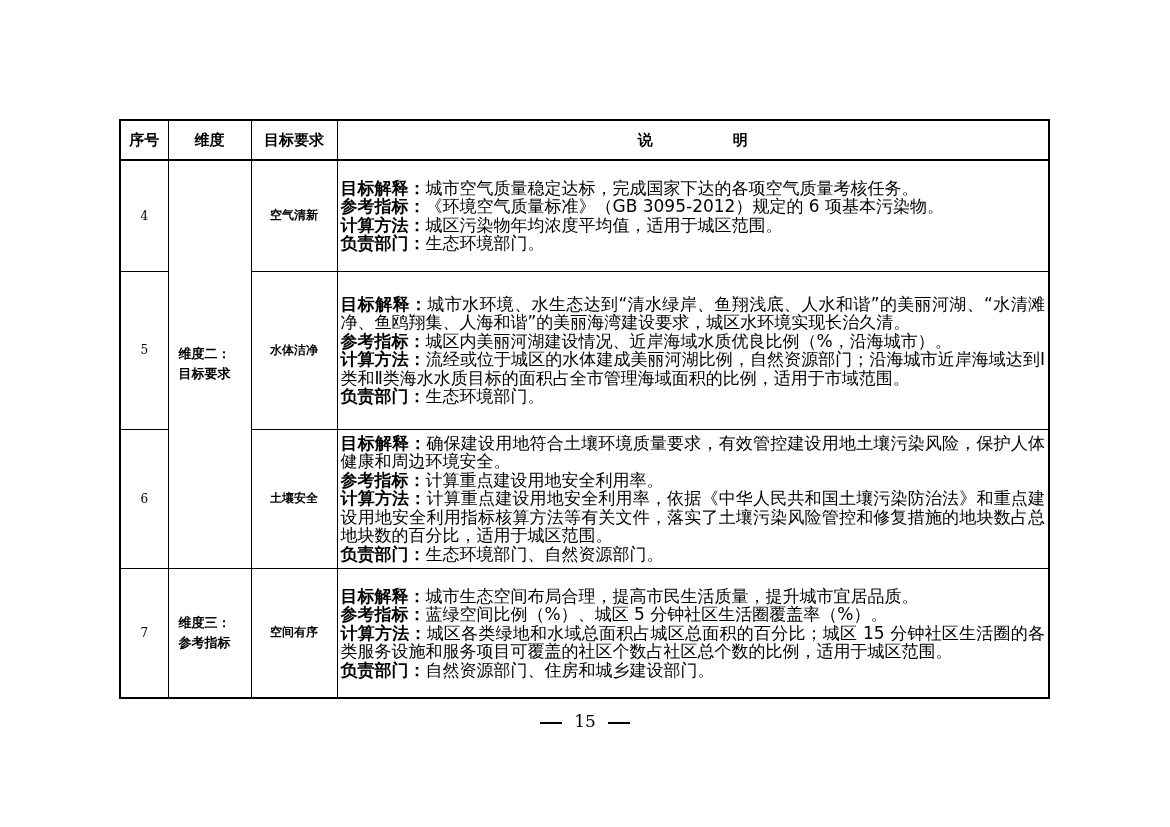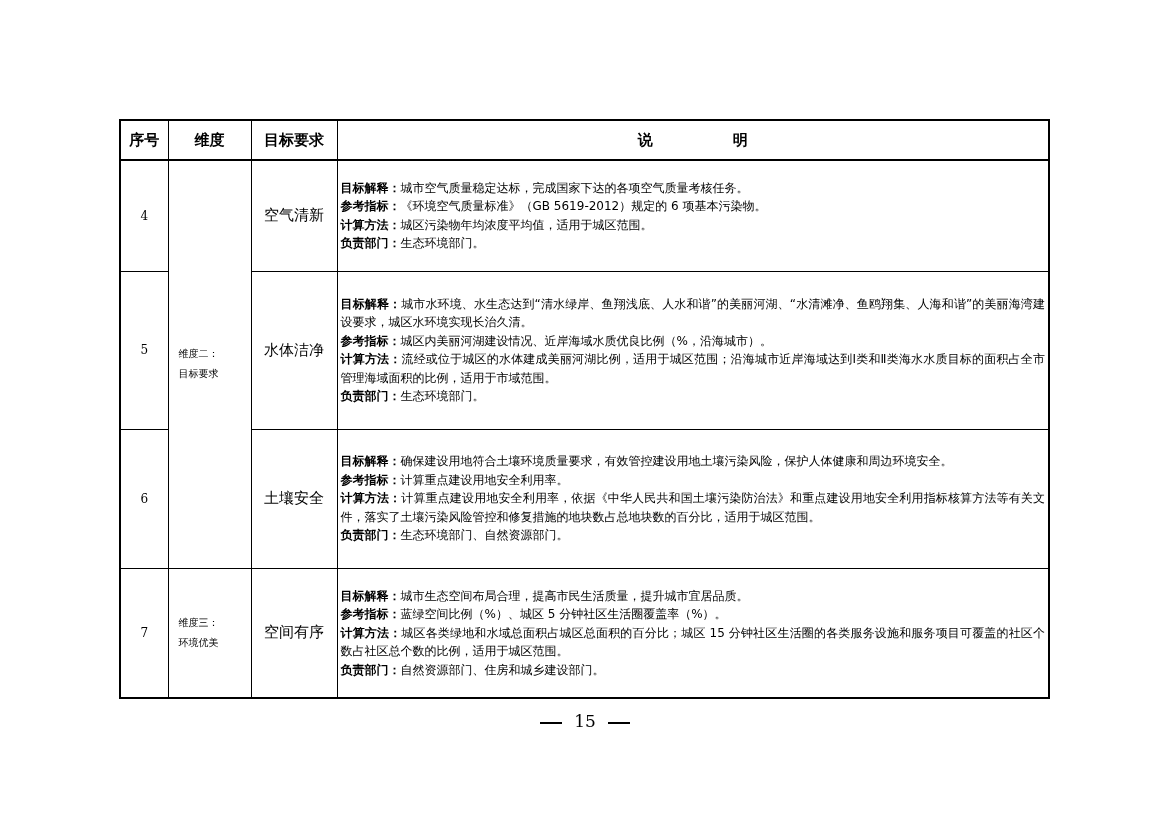--- a/index.html
+++ b/index.html
@@ -39,33 +39,33 @@
     .col-no { width: 48px; }
     .col-dim { width: 83px; }
     .col-goal { width: 86px; }
     .col-desc { width: auto; }
     .cell-no {
       text-align: center;
       font-family: "DejaVu Serif", "Liberation Serif", serif;
       font-size: 12px;
     }
     .cell-dim {
-      font-size: 10px;
-      font-weight: normal;
+      font-size: 13px;
+      font-weight: bold;
       padding-left: 10px !important;
       line-height: 20px;
     }
     .cell-goal {
       text-align: center;
-      font-size: 15px;
-      font-weight: normal;
+      font-size: 12px;
+      font-weight: bold;
     }
     .cell-desc {
       padding: 0 3px 0 3px !important;
-      font-size: 12px;
+      font-size: 17px;
       line-height: 18.5px;
       text-align: justify;
     }
     .desc-line { display: block; }
     .desc-label { font-weight: bold; }
     .hdr-desc span { display: inline-block; }
     .hdr-gap { width: 80px; }
     .page-number {
       position: absolute;
       left: 0;
@@ -108,53 +108,53 @@
 
     <tr style="height:111px">
       <td class="cell-no">4</td>
       <td class="cell-dim" rowspan="3">
         <span class="desc-line">维度二：</span>
         <span class="desc-line">目标要求</span>
       </td>
       <td class="cell-goal">空气清新</td>
       <td class="cell-desc">
         <span class="desc-line"><span class="desc-label">目标解释：</span><span>城市空气质量稳定达标，完成国家下达的各项空气质量考核任务。</span></span>
-        <span class="desc-line"><span class="desc-label">参考指标：</span><span>《环境空气质量标准》（GB 5619-2012）规定的 6 项基本污染物。</span></span>
+        <span class="desc-line"><span class="desc-label">参考指标：</span><span>《环境空气质量标准》（GB 3095-2012）规定的 6 项基本污染物。</span></span>
         <span class="desc-line"><span class="desc-label">计算方法：</span><span>城区污染物年均浓度平均值，适用于城区范围。</span></span>
         <span class="desc-line"><span class="desc-label">负责部门：</span><span>生态环境部门。</span></span>
       </td>
     </tr>
 
     <tr style="height:158px">
       <td class="cell-no">5</td>
       <td class="cell-goal">水体洁净</td>
       <td class="cell-desc">
         <span class="desc-line"><span class="desc-label">目标解释：</span><span>城市水环境、水生态达到“清水绿岸、鱼翔浅底、人水和谐”的美丽河湖、“水清滩净、鱼鸥翔集、人海和谐”的美丽海湾建设要求，城区水环境实现长治久清。</span></span>
         <span class="desc-line"><span class="desc-label">参考指标：</span><span>城区内美丽河湖建设情况、近岸海域水质优良比例（%，沿海城市）。</span></span>
-        <span class="desc-line"><span class="desc-label">计算方法：</span><span>流经或位于城区的水体建成美丽河湖比例，适用于城区范围；沿海城市近岸海域达到Ⅰ类和Ⅱ类海水水质目标的面积占全市管理海域面积的比例，适用于市域范围。</span></span>
+        <span class="desc-line"><span class="desc-label">计算方法：</span><span>流经或位于城区的水体建成美丽河湖比例，自然资源部门；沿海城市近岸海域达到Ⅰ类和Ⅱ类海水水质目标的面积占全市管理海域面积的比例，适用于市域范围。</span></span>
         <span class="desc-line"><span class="desc-label">负责部门：</span><span>生态环境部门。</span></span>
       </td>
     </tr>
 
     <tr style="height:139px">
       <td class="cell-no">6</td>
       <td class="cell-goal">土壤安全</td>
       <td class="cell-desc">
         <span class="desc-line"><span class="desc-label">目标解释：</span><span>确保建设用地符合土壤环境质量要求，有效管控建设用地土壤污染风险，保护人体健康和周边环境安全。</span></span>
         <span class="desc-line"><span class="desc-label">参考指标：</span><span>计算重点建设用地安全利用率。</span></span>
         <span class="desc-line"><span class="desc-label">计算方法：</span><span>计算重点建设用地安全利用率，依据《中华人民共和国土壤污染防治法》和重点建设用地安全利用指标核算方法等有关文件，落实了土壤污染风险管控和修复措施的地块数占总地块数的百分比，适用于城区范围。</span></span>
         <span class="desc-line"><span class="desc-label">负责部门：</span><span>生态环境部门、自然资源部门。</span></span>
       </td>
     </tr>
 
     <tr style="height:130px">
       <td class="cell-no">7</td>
       <td class="cell-dim">
         <span class="desc-line">维度三：</span>
-        <span class="desc-line">环境优美</span>
+        <span class="desc-line">参考指标</span>
       </td>
       <td class="cell-goal">空间有序</td>
       <td class="cell-desc">
         <span class="desc-line"><span class="desc-label">目标解释：</span><span>城市生态空间布局合理，提高市民生活质量，提升城市宜居品质。</span></span>
         <span class="desc-line"><span class="desc-label">参考指标：</span><span>蓝绿空间比例（%）、城区 5 分钟社区生活圈覆盖率（%）。</span></span>
         <span class="desc-line"><span class="desc-label">计算方法：</span><span>城区各类绿地和水域总面积占城区总面积的百分比；城区 15 分钟社区生活圈的各类服务设施和服务项目可覆盖的社区个数占社区总个数的比例，适用于城区范围。</span></span>
         <span class="desc-line"><span class="desc-label">负责部门：</span><span>自然资源部门、住房和城乡建设部门。</span></span>
       </td>
     </tr>
   </tbody>

